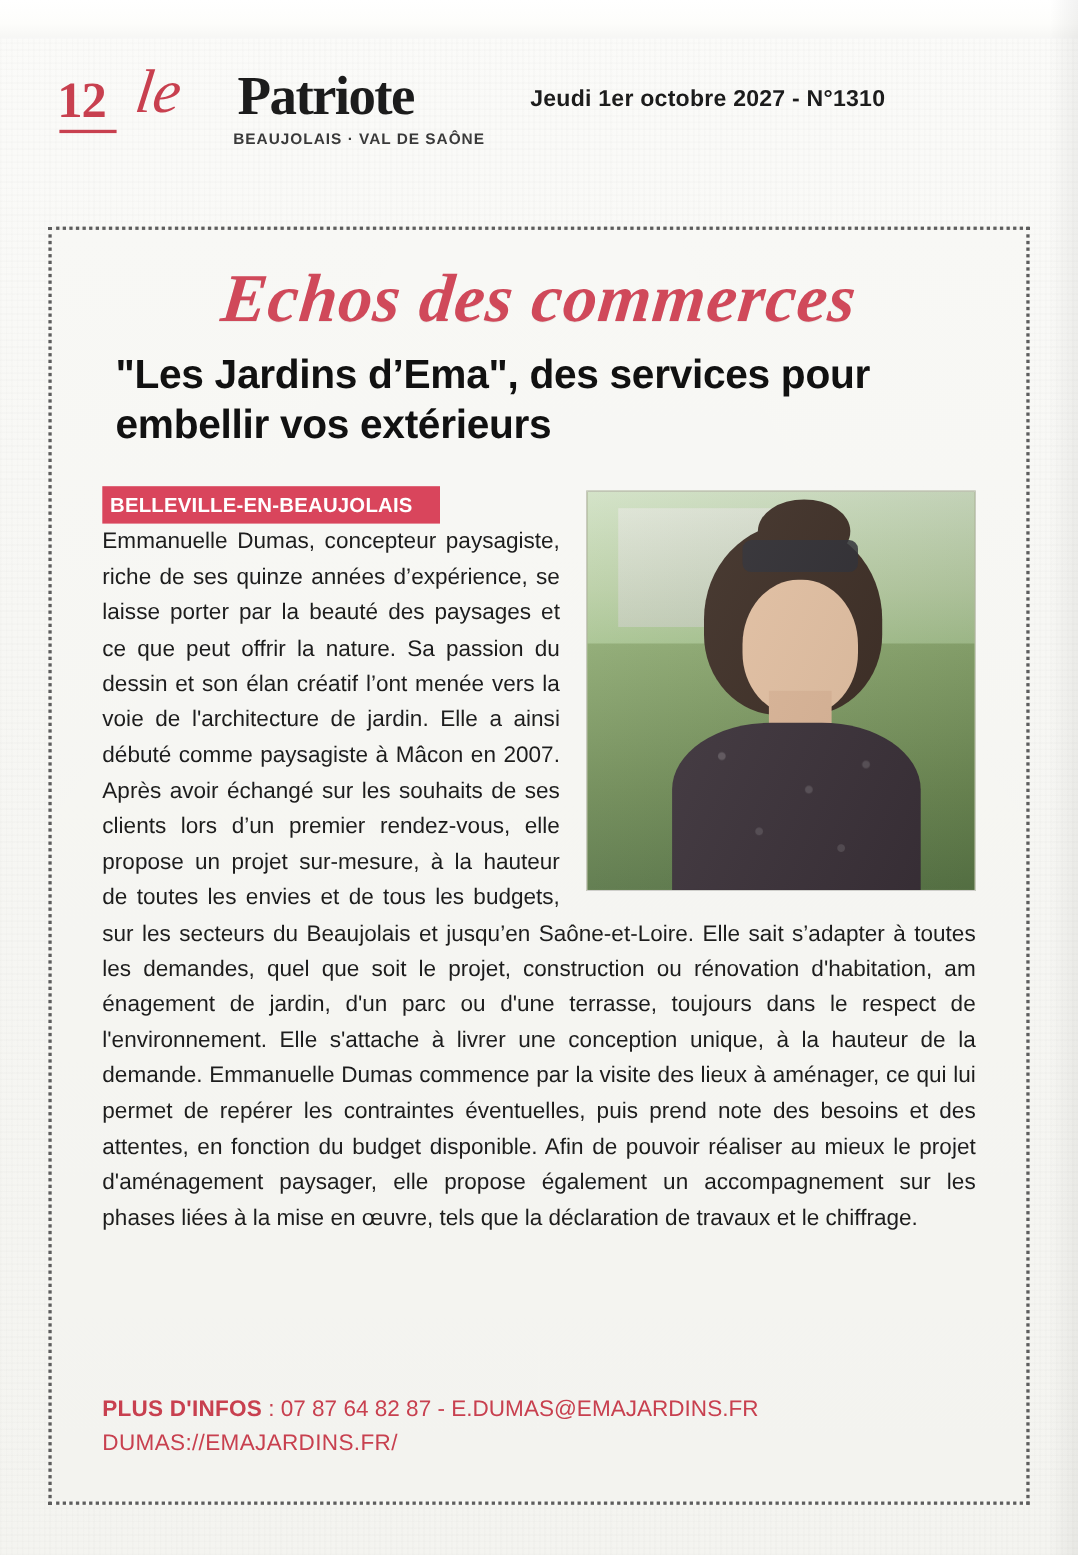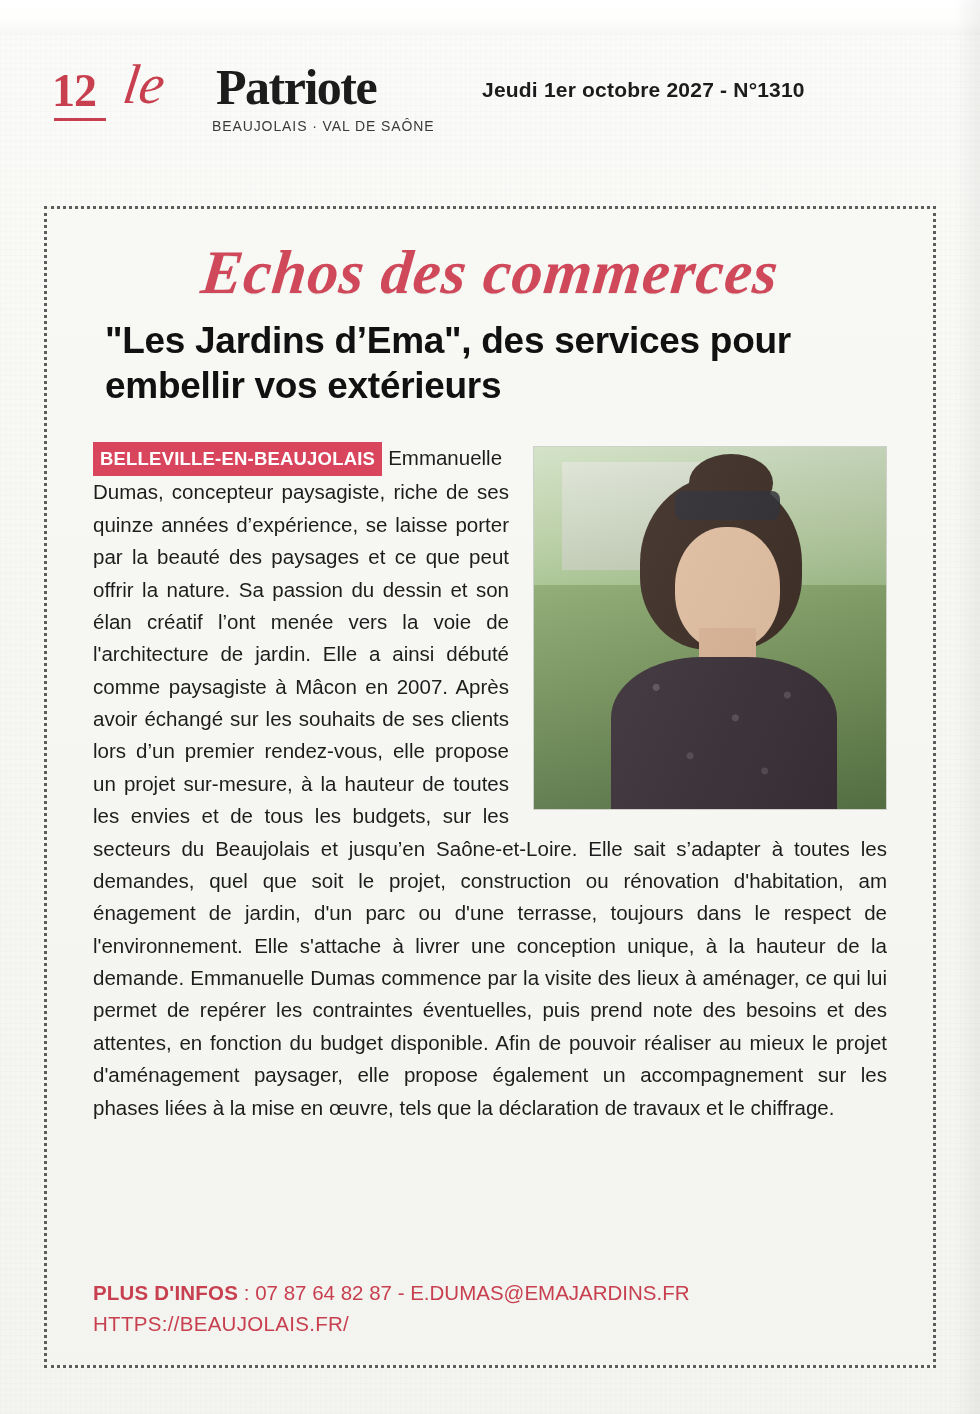--- a/index.html
+++ b/index.html
@@ -90,21 +90,21 @@
     font-weight: 700;
     color: #1c1c1c;
     letter-spacing: -1.5px;
     margin-left: 40px;
   }
   .logo-sub {
     position: absolute;
     left: 88px;
     top: 62px;
     font-size: 14px;
-    font-weight: 400;
+    font-weight: 700;
     letter-spacing: 0.9px;
     color: #3a3a3a;
   }
   .issue-line {
     position: absolute;
     left: 430px;
     top: 22px;
     font-size: 21px;
     font-weight: 700;
     color: #1c1c1c;
@@ -226,30 +226,30 @@
     background: linear-gradient(115deg, rgba(255,255,255,0.10), rgba(0,0,0,0.10));
   }
 
   .dateline {
     display: inline-block;
     background: #d9455c;
     color: #fff;
     font-weight: 700;
     font-size: 18.5px;
     letter-spacing: 0.2px;
-    padding: 2px 7px 3px 7px;
+    padding: 2px 25px 3px 7px;
     margin-right: 6px;
     vertical-align: baseline;
   }
 
   .infos {
     position: absolute;
     left: 46px;
     right: 46px;
-    bottom: 26px;
+    bottom: 38px;
     font-size: 20.5px;
     line-height: 1.45;
     color: #c8404f;
   }
   .infos .label { font-weight: 700; letter-spacing: .2px; }
   .infos .contact { color: #c8404f; }
   .infos .site { display: block; margin-top: 2px; letter-spacing: .3px; }
 
   .edge-shadow {
     position: absolute;
@@ -298,18 +298,18 @@
           <div class="shade"></div>
         </div>
 
         <span class="dateline">BELLEVILLE-EN-BEAUJOLAIS</span><span>Emmanuelle Dumas, concepteur paysagiste, riche de ses quinze années d’expérience, se laisse porter par la beauté des paysages et ce que peut offrir la nature. Sa passion du dessin et son élan créatif l’ont menée vers la voie de l'architecture de jardin. Elle a ainsi débuté comme paysagiste à Mâcon en 2007. Après avoir échangé sur les souhaits de ses clients lors d’un premier rendez-vous, elle propose un projet sur-mesure, à la hauteur de toutes les envies et de tous les budgets, sur les secteurs du Beaujolais et jusqu’en Saône-et-Loire. Elle sait s’adapter à toutes les demandes, quel que soit le projet, construction ou rénovation d'habitation, am énagement de jardin, d'un parc ou d'une terrasse, toujours dans le respect de l'environnement. Elle s'attache à livrer une conception unique, à la hauteur de la demande. Emmanuelle Dumas commence par la visite des lieux à aménager, ce qui lui permet de repérer les contraintes éventuelles, puis prend note des besoins et des attentes, en fonction du budget disponible. Afin de pouvoir réaliser au mieux le projet d'aménagement paysager, elle propose également un accompagnement sur les phases liées à la mise en œuvre, tels que la déclaration de travaux et le chiffrage.</span>
       </div>
     </div>
 
     <div class="infos">
       <span class="label">PLUS D'INFOS</span>
       <span class="contact">: 07 87 64 82 87 - E.DUMAS@EMAJARDINS.FR</span>
-      <span class="site">HTTPS://BEAUJOLAIS.FR/</span>
+      <span class="site">DUMAS://EMAJARDINS.FR/</span>
     </div>
   </div>
 
   <div class="edge-shadow"></div>
 </div>
 
 </body></html>

